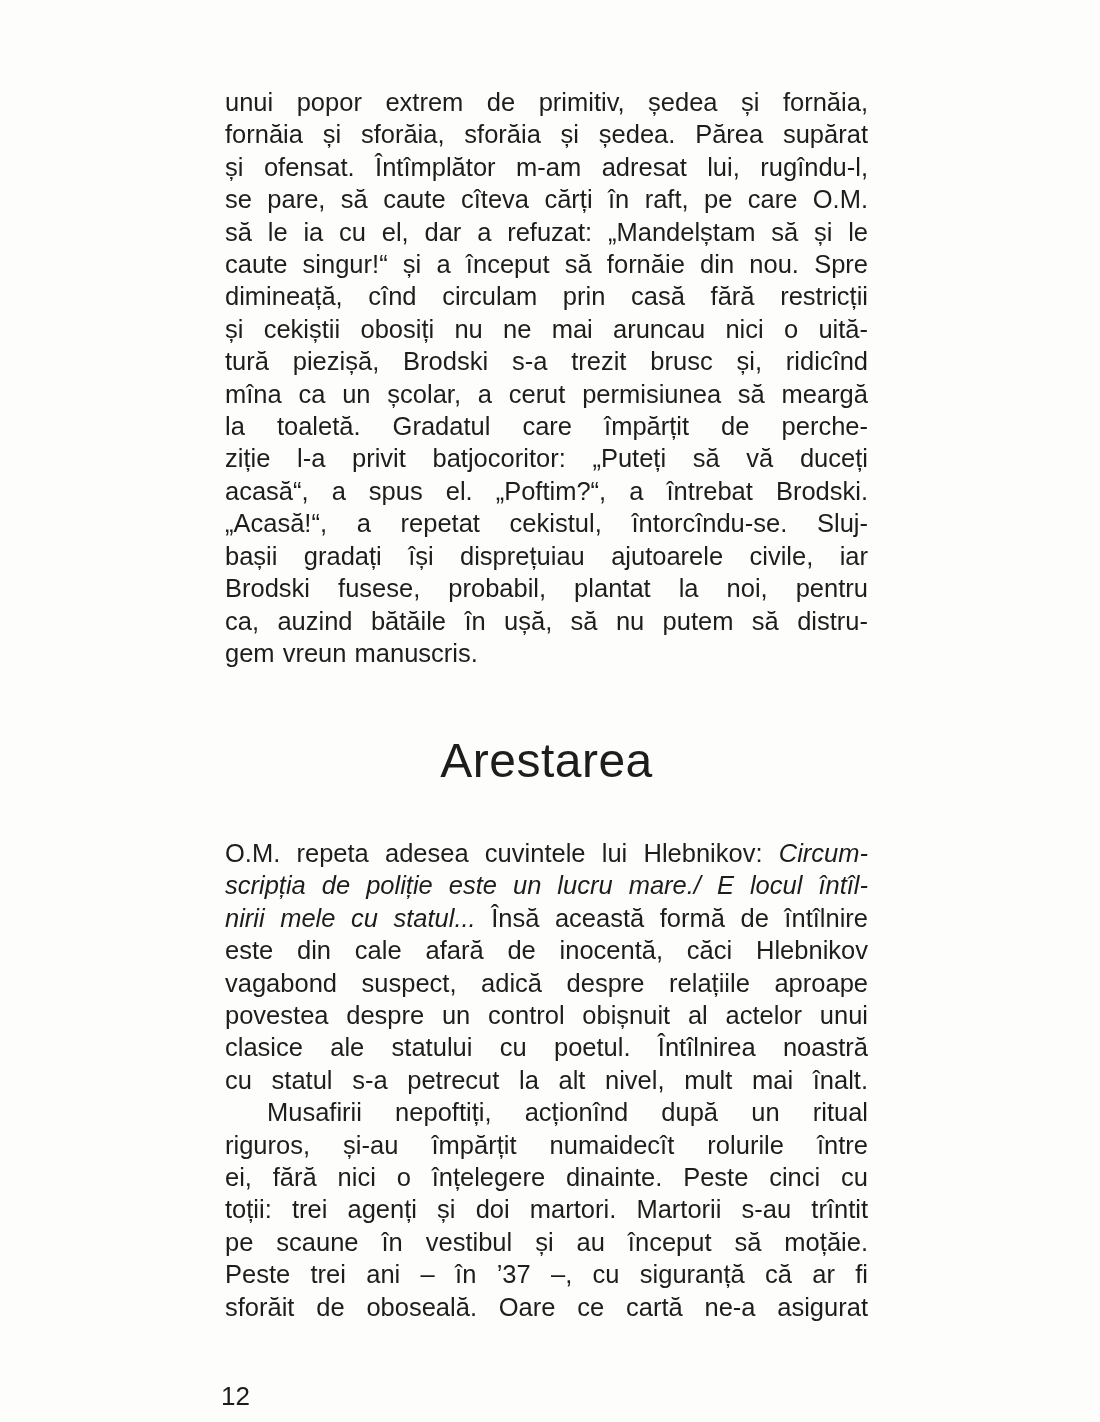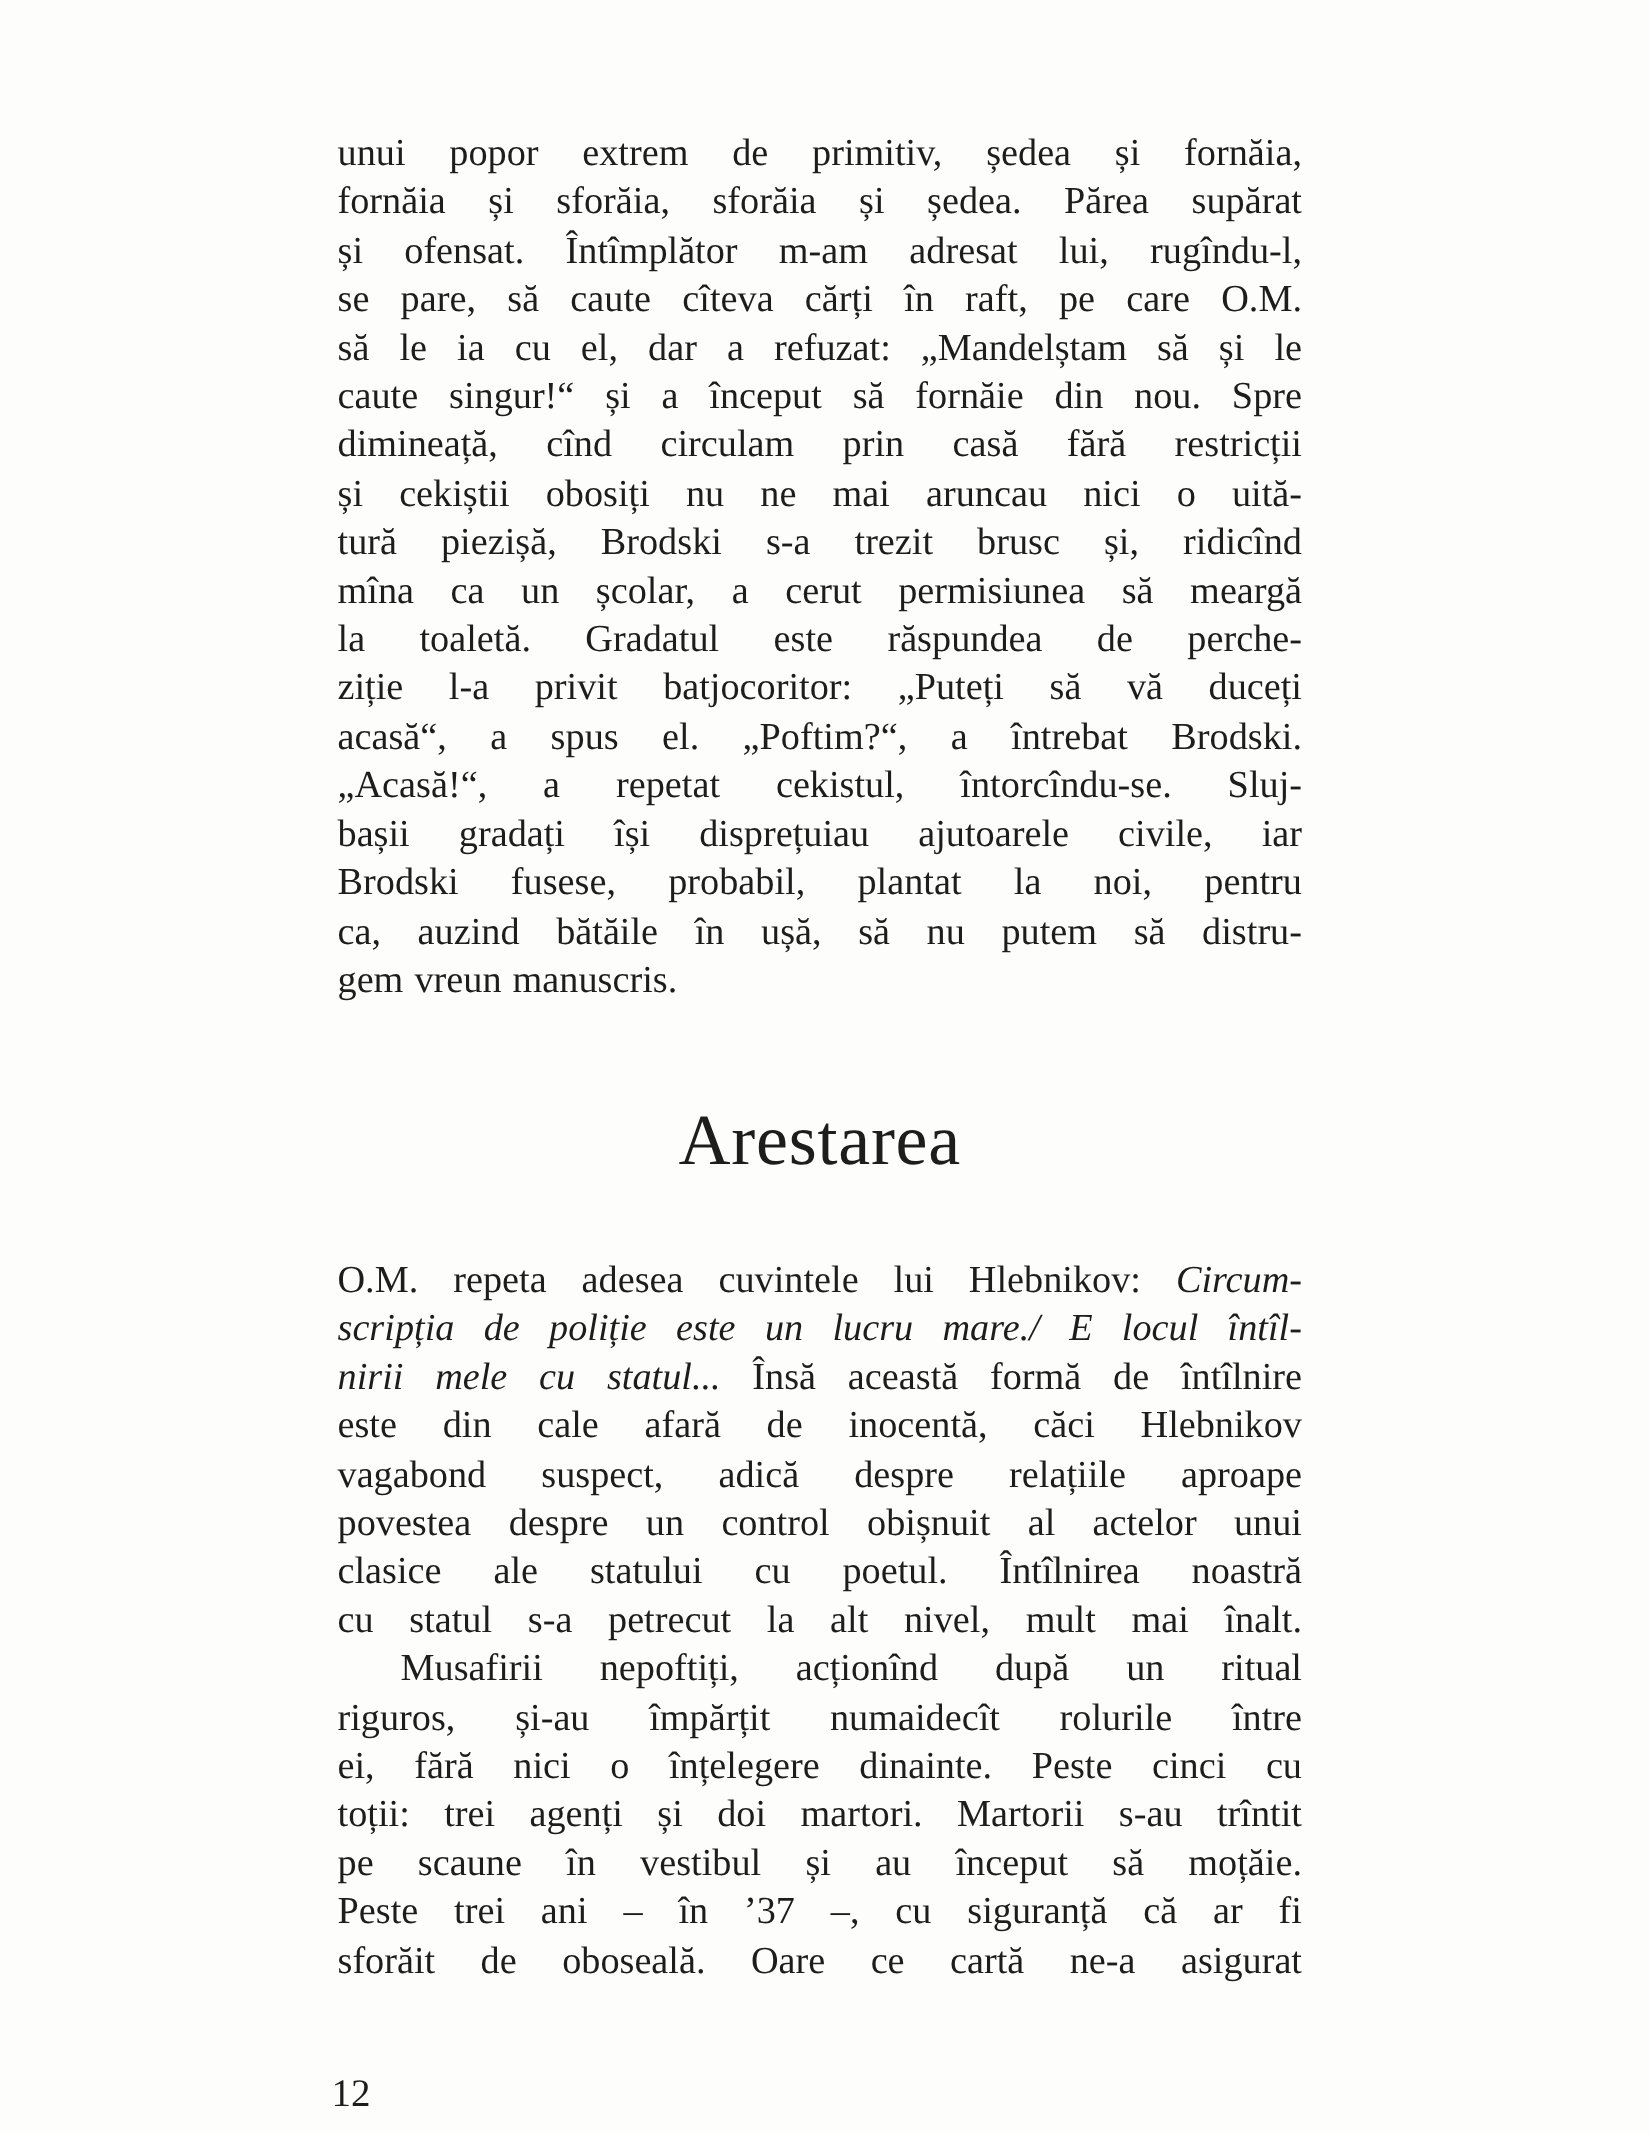--- a/index.html
+++ b/index.html
@@ -7,21 +7,21 @@
     --ink: #1d1d1b;
   }
   * { margin: 0; padding: 0; box-sizing: border-box; }
   html, body { background: var(--paper); }
   .page {
     position: relative;
     width: 896px;
     height: 1422px;
     background: var(--paper);
     color: var(--ink);
-    font-family: Liberation Serif, serif;
+    font-family: Liberation Sans, sans-serif;
     overflow: hidden;
   }
   .zone-p1 {
     position: absolute;
     left: 225px;
     top: 86px;
     width: 643px;
   }
   .heading {
     position: absolute;
@@ -68,21 +68,21 @@
       <div class="line"><span>unui popor extrem de primitiv, ședea și fornăia,</span></div>
       <div class="line"><span>fornăia și sforăia, sforăia și ședea. Părea supărat</span></div>
       <div class="line"><span>și ofensat. Întîmplător m-am adresat lui, rugîndu-l,</span></div>
       <div class="line"><span>se pare, să caute cîteva cărți în raft, pe care O.M.</span></div>
       <div class="line"><span>să le ia cu el, dar a refuzat: „Mandelștam să și le</span></div>
       <div class="line"><span>caute singur!“ și a început să fornăie din nou. Spre</span></div>
       <div class="line"><span>dimineață, cînd circulam prin casă fără restricții</span></div>
       <div class="line"><span>și cekiștii obosiți nu ne mai aruncau nici o uită-</span></div>
       <div class="line"><span>tură piezișă, Brodski s-a trezit brusc și, ridicînd</span></div>
       <div class="line"><span>mîna ca un școlar, a cerut permisiunea să meargă</span></div>
-      <div class="line"><span>la toaletă. Gradatul este răspundea de perche-</span></div>
+      <div class="line"><span>la toaletă. Gradatul care împărțit de perche-</span></div>
       <div class="line"><span>ziție l-a privit batjocoritor: „Puteți să vă duceți</span></div>
       <div class="line"><span>acasă“, a spus el. „Poftim?“, a întrebat Brodski.</span></div>
       <div class="line"><span>„Acasă!“, a repetat cekistul, întorcîndu-se. Sluj-</span></div>
       <div class="line"><span>bașii gradați își disprețuiau ajutoarele civile, iar</span></div>
       <div class="line"><span>Brodski fusese, probabil, plantat la noi, pentru</span></div>
       <div class="line"><span>ca, auzind bătăile în ușă, să nu putem să distru-</span></div>
       <div class="line flush"><span>gem vreun manuscris.</span></div>
     </div>
 
   <h1 class="heading">Arestarea</h1>

